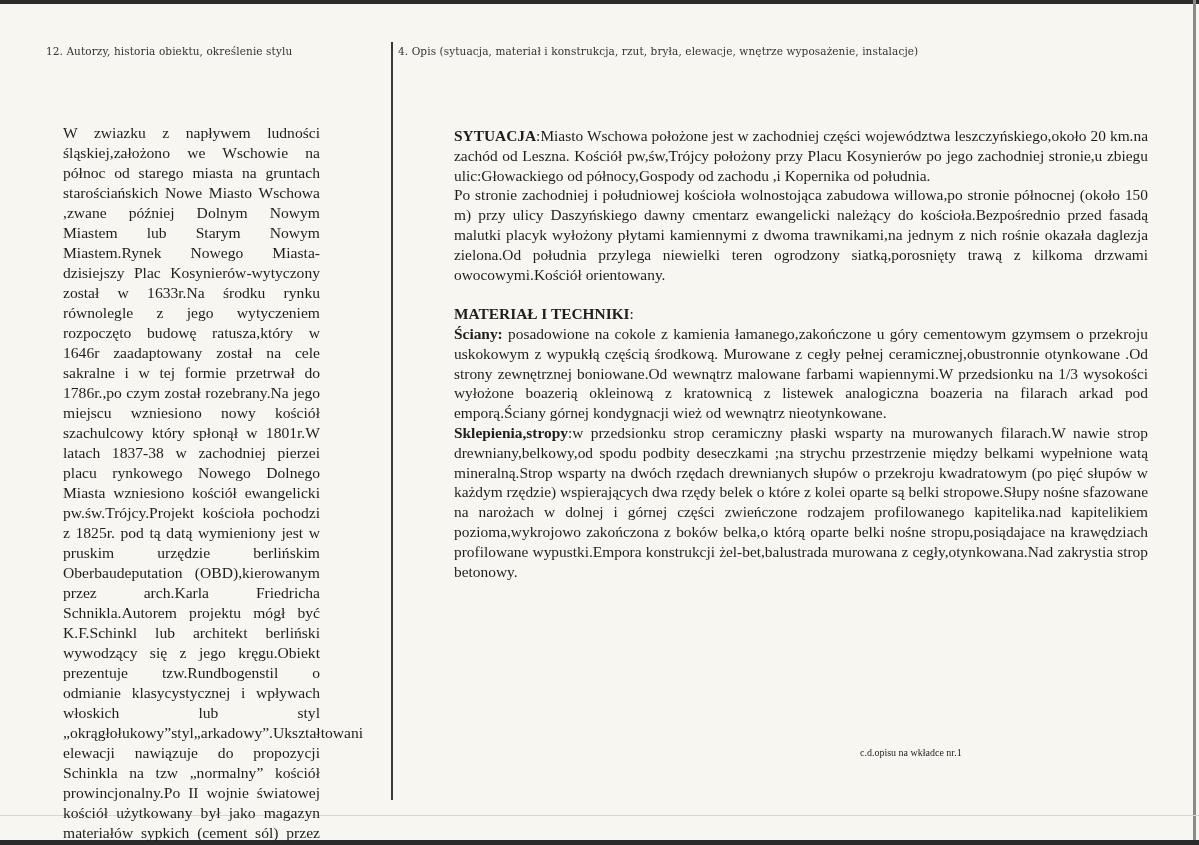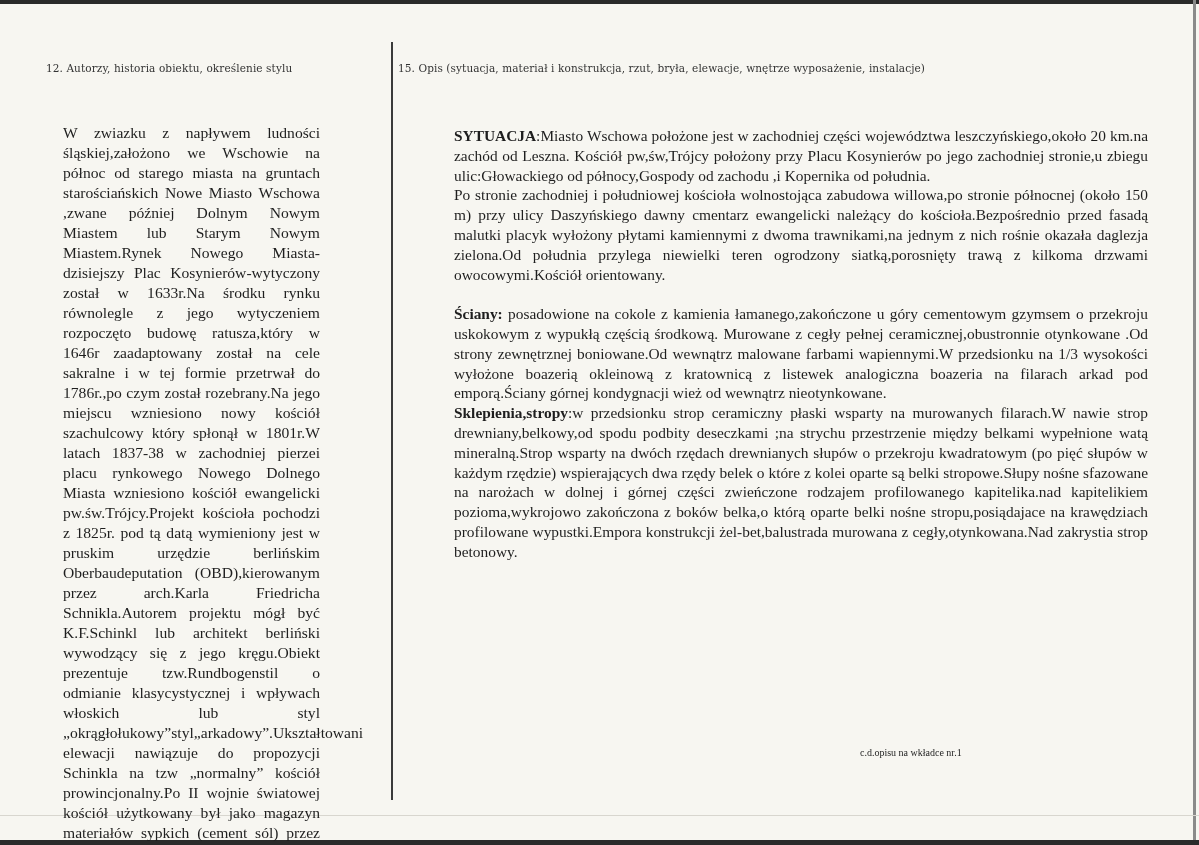--- a/index.html
+++ b/index.html
@@ -10,21 +10,21 @@
     font-family: "Liberation Serif", serif;
     color: #1e1e1e;
   }
   .top-edge { position: absolute; left: 0; top: 0; width: 1199px; height: 4px; background: #2a2a2a; }
   .right-edge { position: absolute; left: 1193px; top: 0; width: 3px; height: 845px; background: #8a8a8a; }
   .bottom-line { position: absolute; left: 0; top: 815px; width: 1199px; height: 1px; background: #d8d6cf; }
   .bottom-edge { position: absolute; left: 0; top: 840px; width: 1199px; height: 5px; background: #2a2a2a; }
   .divider { position: absolute; left: 391px; top: 42px; width: 2px; height: 758px; background: #3a3a3a; }
 
   .field-label {
-    position: absolute; top: 62px;
+    position: absolute; top: 45px;
     font-family: "DejaVu Serif", serif;
     font-size: 10.5px; color: #333; letter-spacing: 0.1px;
     white-space: nowrap;
   }
   .label-12 { left: 46px; }
   .label-13 { left: 398px; }
 
   .left-col {
     position: absolute; left: 63px; top: 123px; width: 257px;
     font-size: 15.6px; line-height: 20px;
@@ -48,27 +48,28 @@
 </head>
 <body>
 
 <div class="top-edge"></div>
 <div class="right-edge"></div>
 <div class="divider"></div>
 <div class="bottom-line"></div>
 <div class="bottom-edge"></div>
 
 <div class="field-label label-12">12. Autorzy, historia obiektu, określenie stylu</div>
-<div class="field-label label-13">15. Opis (sytuacja, materiał i konstrukcja, rzut, bryła, elewacje, wnętrze wyposażenie, instalacje)</div>
+<div class="field-label label-13">4. Opis (sytuacja, materiał i konstrukcja, rzut, bryła, elewacje, wnętrze wyposażenie, instalacje)</div>
 
 <div class="left-col">
   <p>W zwiazku z napływem ludności śląskiej,założono we Wschowie na północ od starego miasta na gruntach starościańskich Nowe Miasto Wschowa ,zwane później Dolnym Nowym Miastem lub Starym Nowym Miastem.Rynek Nowego Miasta-dzisiejszy Plac Kosynierów-wytyczony został w 1633r.Na środku rynku równolegle z jego wytyczeniem rozpoczęto budowę ratusza,który w 1646r zaadaptowany został na cele sakralne i w tej formie przetrwał do 1786r.,po czym został rozebrany.Na jego miejscu wzniesiono nowy kościół szachulcowy który spłonął w 1801r.W latach 1837-38 w zachodniej pierzei placu rynkowego Nowego Dolnego Miasta wzniesiono kościół ewangelicki pw.św.Trójcy.Projekt kościoła pochodzi z 1825r. pod tą datą wymieniony jest w pruskim urzędzie berlińskim Oberbaudeputation (OBD),kierowanym przez arch.Karla Friedricha Schnikla.Autorem projektu mógł być K.F.Schinkl lub architekt berliński wywodzący się z jego kręgu.Obiekt prezentuje tzw.Rundbogenstil o odmianie klasycystycznej i wpływach włoskich lub styl „okrągłołukowy”styl„arkadowy”.Ukształtowani elewacji nawiązuje do propozycji Schinkla na tzw „normalny” kościół prowincjonalny.Po II wojnie światowej kościół użytkowany był jako magazyn materiałów sypkich (cement sól) przez Spółdzielnię Pracy Spedytorów - „Polsped” Wschowa.W 1989r. Przekazany parfii św Stanisława Biskupa.</p>
 </div>
 
 <div class="right-col">
   <p><span class="bold">SYTUACJA</span>:<span>Miasto Wschowa położone jest w zachodniej części województwa leszczyńskiego,około 20 km.na zachód od Leszna. Kościół pw,św,Trójcy położony przy Placu Kosynierów po jego zachodniej stronie,u zbiegu ulic:Głowackiego od północy,Gospody od zachodu ,i Kopernika od południa.</span></p>
   <p>Po stronie zachodniej i południowej kościoła wolnostojąca zabudowa willowa,po stronie północnej (około 150 m) przy ulicy Daszyńskiego dawny cmentarz ewangelicki należący do kościoła.Bezpośrednio przed fasadą malutki placyk wyłożony płytami kamiennymi z dwoma trawnikami,na jednym z nich rośnie okazała daglezja zielona.Od południa przylega niewielki teren ogrodzony siatką,porosnięty trawą z kilkoma drzwami owocowymi.Kościół orientowany.</p>
   <div class="gap"></div>
+  <p><span class="bold">MATERIAŁ I TECHNIKI</span>:</p>
   <p><span class="bold">Ściany:</span><span> posadowione na cokole z kamienia łamanego,zakończone u góry cementowym gzymsem o przekroju uskokowym z wypukłą częścią środkową. Murowane z cegły pełnej ceramicznej,obustronnie otynkowane .Od strony zewnętrznej boniowane.Od wewnątrz malowane farbami wapiennymi.W przedsionku na 1/3 wysokości wyłożone boazerią okleinową z kratownicą z listewek analogiczna boazeria na filarach arkad pod emporą.Ściany górnej kondygnacji wież od wewnątrz nieotynkowane.</span></p>
   <p><span class="bold">Sklepienia,stropy</span><span>:w przedsionku strop ceramiczny płaski wsparty na murowanych filarach.W nawie strop drewniany,belkowy,od spodu podbity deseczkami ;na strychu przestrzenie między belkami wypełnione watą mineralną.Strop wsparty na dwóch rzędach drewnianych słupów o przekroju kwadratowym (po pięć słupów w każdym rzędzie) wspierających dwa rzędy belek o które z kolei oparte są belki stropowe.Słupy nośne sfazowane na narożach w dolnej i górnej części zwieńczone rodzajem profilowanego kapitelika.nad kapitelikiem pozioma,wykrojowo zakończona z boków belka,o którą oparte belki nośne stropu,posiądajace na krawędziach profilowane wypustki.Empora konstrukcji żel-bet,balustrada murowana z cegły,otynkowana.Nad zakrystia strop betonowy.</span></p>
 </div>
 
 <div class="continuation">c.d.opisu na wkładce nr.1</div>
 
 </body></html>

